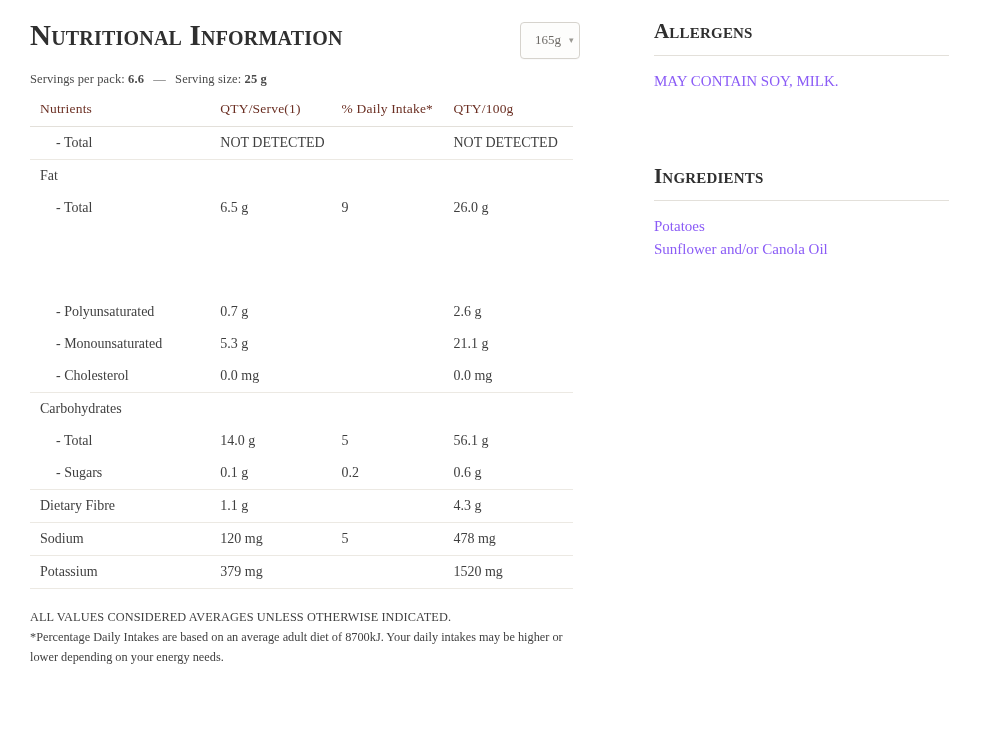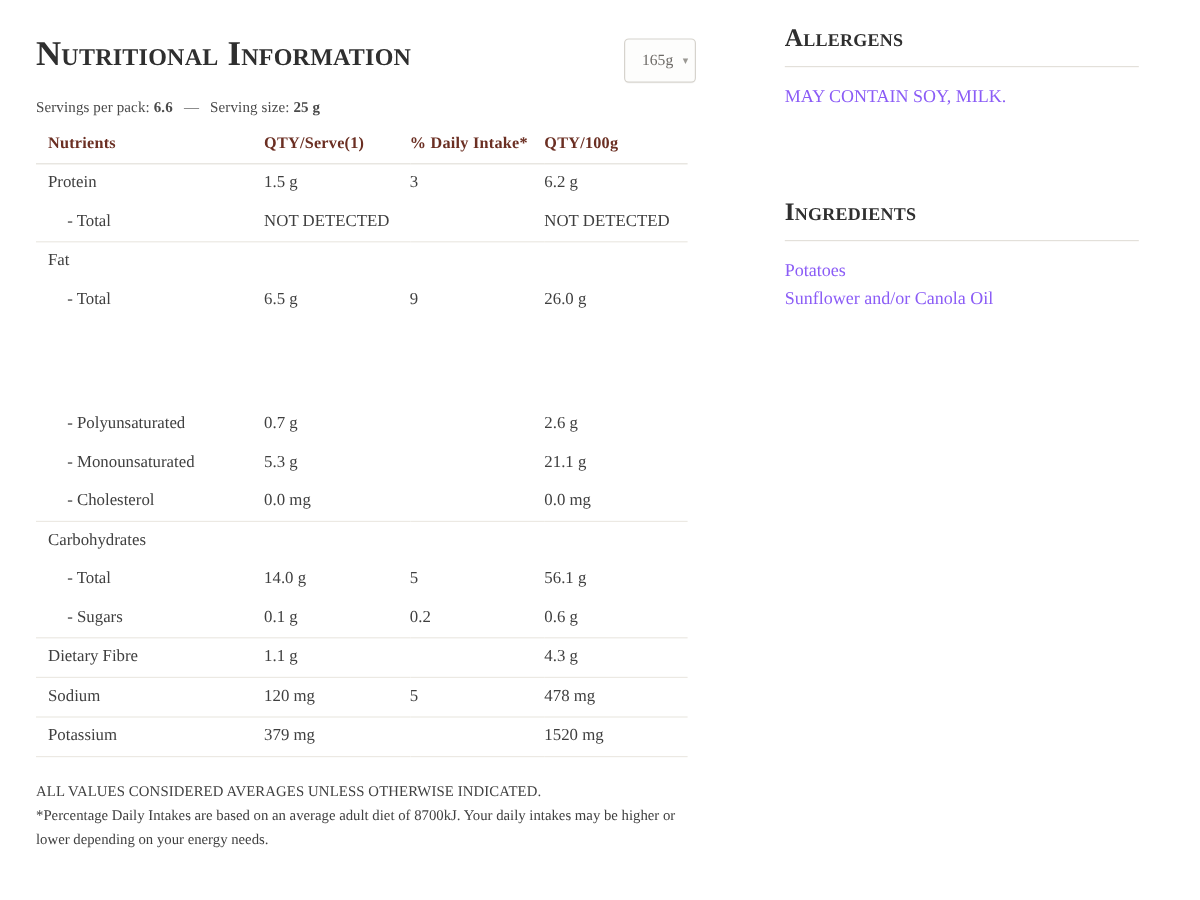--- a/index.html
+++ b/index.html
@@ -17,21 +17,21 @@
     position: relative;
     width: 1000px;
     height: 750px;
     box-sizing: border-box;
   }
 
   
   .left-col {
     position: absolute;
     left: 30px;
-    top: 28px;
+    top: 18px;
     width: 560px;
   }
 
   .heading {
     font-family: "Liberation Serif", serif;
     font-weight: bold;
     color: #2f2f2f;
     letter-spacing: 0.2px;
     margin: 0;
   }
@@ -84,21 +84,21 @@
   
   table.nutri {
     margin-top: 10px;
     width: 543px;
     border-collapse: collapse;
     font-size: 14px;
   }
 
   table.nutri th {
     text-align: left;
-    font-weight: bold;
+    font-weight: normal;
     font-size: 13.5px;
     color: #6b2f23;
     padding: 4px 0 9px 0;
     border-bottom: 1px solid #e3e0da;
     letter-spacing: 0.2px;
   }
 
   table.nutri td {
     padding: 8px 0 8px 0;
     color: #3f3f3f;
@@ -180,26 +180,20 @@
     <table class="nutri">
       <thead>
         <tr>
           <th class="col-nutrient">Nutrients</th>
           <th class="col-serve">QTY/Serve(1)</th>
           <th class="col-daily">% Daily Intake*</th>
           <th class="col-100g">QTY/100g</th>
         </tr>
       </thead>
       <tbody id="table-body">
-          <tr>
-            <td class="col-nutrient">Protein</td>
-            <td class="col-serve">1.5 g</td>
-            <td class="col-daily">3</td>
-            <td class="col-100g">6.2 g</td>
-          </tr>
           <tr class="sep">
             <td class="col-nutrient indent">- Total</td>
             <td class="col-serve">NOT DETECTED</td>
             <td class="col-daily"></td>
             <td class="col-100g">NOT DETECTED</td>
           </tr>
           <tr>
             <td class="col-nutrient">Fat</td>
             <td class="col-serve"></td>
             <td class="col-daily"></td>

